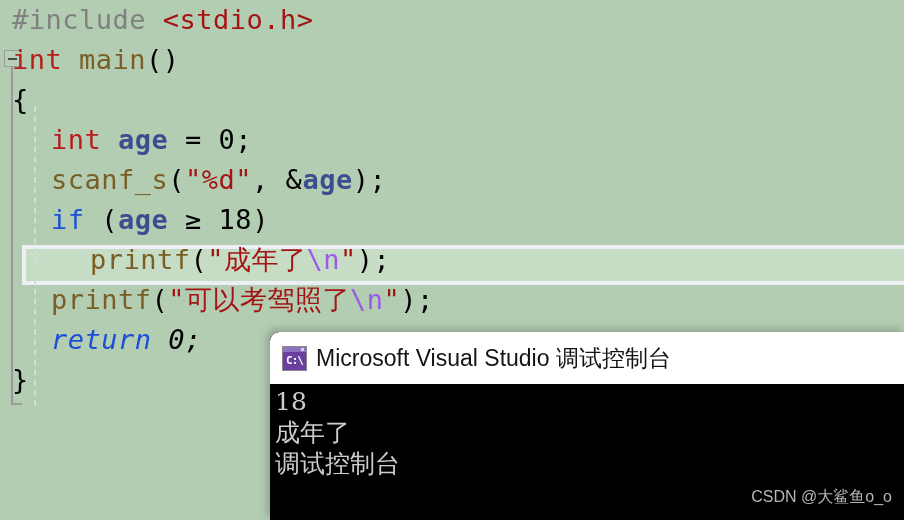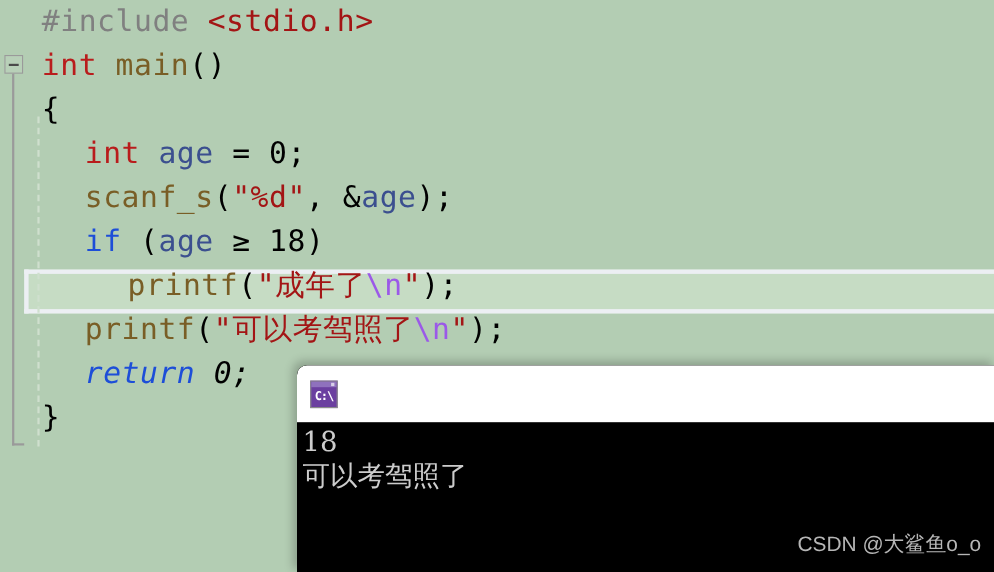--- a/index.html
+++ b/index.html
@@ -30,31 +30,31 @@
     height: 40px;
     line-height: 40px;
     font-family: "DejaVu Sans Mono", "Liberation Mono", monospace;
     font-size: 27px;
     letter-spacing: 0.5px;
     white-space: pre;
     color: #000000;
   }
   .code-text {
     position: relative;
-    padding-left: 38px;
+    padding-left: 12px;
     display: inline-block;
   }
 
   
   .tok-pre   { color: #808080; }
   .tok-inc   { color: #a31515; }
   .tok-kw    { color: #b91c1c; }
   .tok-ctl   { color: #1d4ed8; }
   .tok-fn    { color: #795e26; }
-  .tok-var   { color: #3b4f8f; }
+  .tok-var   { color: #3b4f8f; font-weight: bold; }
   .tok-str   { color: #a31515; }
   .tok-esc   { color: #9b59e8; }
   .tok-punct { color: #000000; }
   .tok-num   { color: #000000; }
 
   
   #highlight-line {
     position: absolute;
     left: 22px;
     right: 0;
@@ -188,21 +188,21 @@
     line-height: 31px;
     color: #cccccc;
     white-space: pre;
     padding-left: 3px;
   }
   #watermark {
     position: absolute;
     right: 12px;
     bottom: 12px;
     font-family: "Liberation Sans", "DejaVu Sans", sans-serif;
-    font-size: 19px;
+    font-size: 16px;
     color: #b6b6b6;
     white-space: nowrap;
     margin-top: 12px;
   }
 </style>
 </head>
 <body>
 
 <div id="screen">
 
@@ -231,25 +231,27 @@
   </div>
 
   <div id="console-window">
 
     <div id="console-titlebar">
       <div id="console-icon">
         <div class="icon-bar"></div>
         <div class="icon-dot"></div>
         <div class="icon-text">C:\</div>
       </div>
+      <div id="console-title-text">Microsoft Visual Studio 调试控制台</div>
     </div>
 
     <div id="console-body">
       <div id="console-output">
           <div class="console-line">18</div>
-          <div class="console-line">可以考驾照了</div>
+          <div class="console-line">成年了</div>
+          <div class="console-line">调试控制台</div>
         </div>
       <div id="watermark">CSDN @大鲨鱼o_o</div>
     </div>
 
   </div>
 
 </div>
 
 </body></html>

